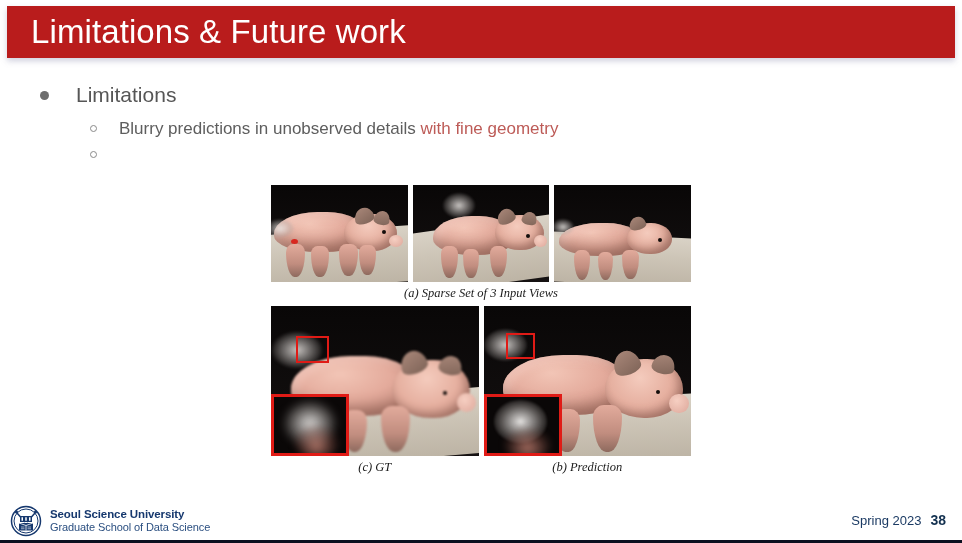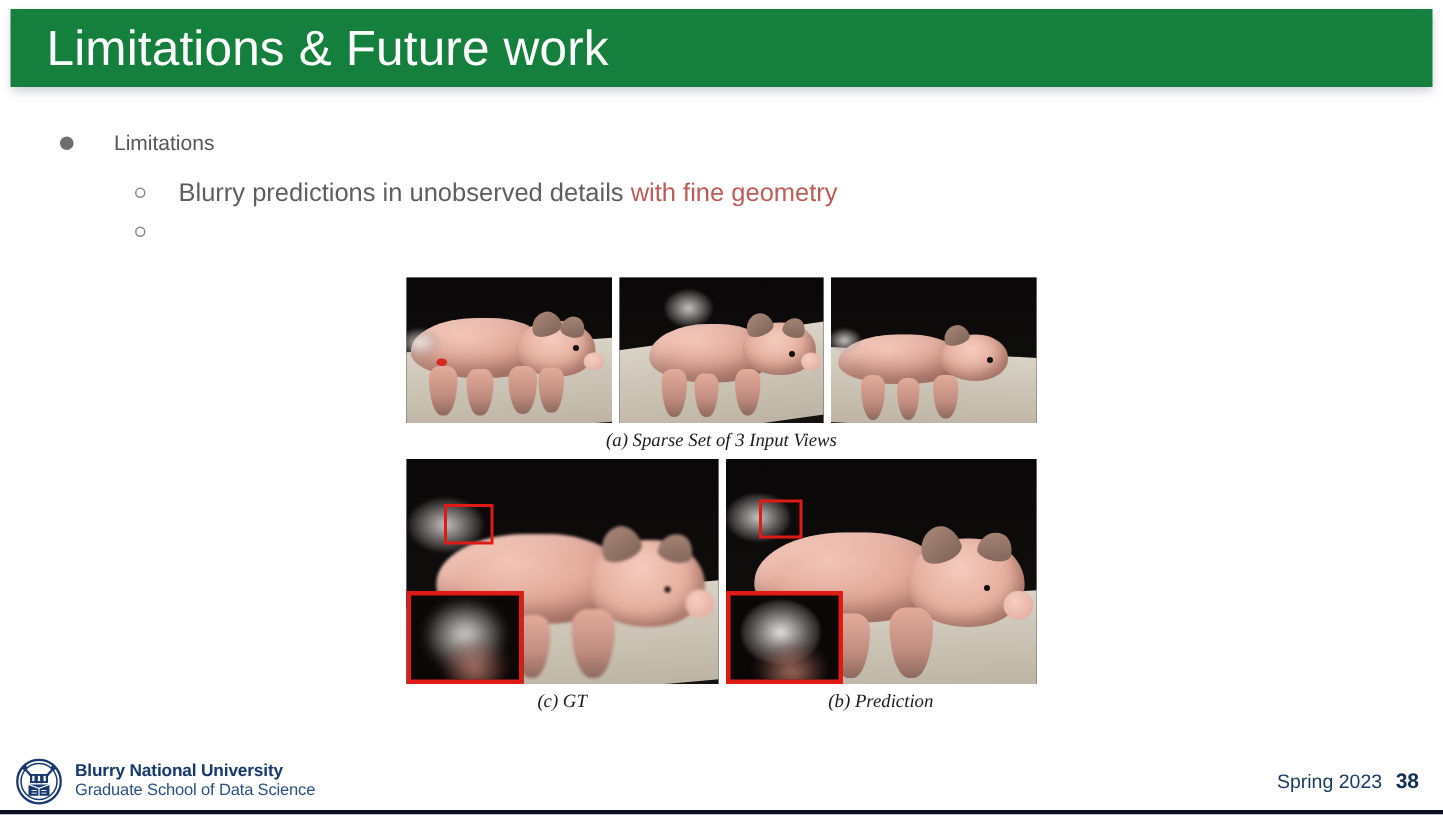--- a/index.html
+++ b/index.html
@@ -20,21 +20,21 @@
     box-sizing: border-box;
   }
 
   
   .title-bar {
     position: absolute;
     left: 7px;
     top: 6px;
     width: 948px;
     height: 52px;
-    background: #15803d;
+    background: #b91c1c;
     box-shadow: 0 3px 6px rgba(120,120,160,0.35);
   }
   .title-text {
     position: absolute;
     left: 24px;
     top: 50%;
     transform: translateY(-50%);
     font-size: 33px;
     font-weight: 400;
     color: #ffffff;
@@ -45,21 +45,21 @@
   
   .bullets {
     position: absolute;
     left: 34px;
     top: 80px;
     width: 820px;
   }
   .bullet-l1 {
     position: relative;
     padding-left: 42px;
-    font-size: 14px;
+    font-size: 21px;
     color: #565656;
     line-height: 30px;
     margin-bottom: 6px;
   }
   .bullet-l1 .marker {
     position: absolute;
     left: 6px;
     top: 11px;
     width: 9px;
     height: 9px;
@@ -415,21 +415,21 @@
       <rect x="20" y="22" width="24" height="12" fill="#16386e"></rect>
       <rect x="23" y="24.5" width="3" height="7" fill="#ffffff"></rect>
       <rect x="30.5" y="24.5" width="3" height="7" fill="#ffffff"></rect>
       <rect x="38" y="24.5" width="3" height="7" fill="#ffffff"></rect>
       <rect x="18" y="36" width="28" height="15" rx="1.5" fill="#16386e"></rect>
       <path d="M18 36 L32 41 L46 36" fill="none" stroke="#ffffff" stroke-width="1.6"></path>
       <path d="M32 41 L32 51" stroke="#ffffff" stroke-width="1.6"></path>
       <path d="M22 44 L29 44 M35 44 L42 44 M22 47.5 L29 47.5 M35 47.5 L42 47.5" stroke="#ffffff" stroke-width="1.2"></path>
     </svg>
     <div class="logo-text">
-      <div class="logo-line1">Blurry National University</div>
+      <div class="logo-line1">Seoul Science University</div>
       <div class="logo-line2">Graduate School of Data Science</div>
     </div>
   </div>
 
   <div class="footer-right">
     <span class="term">Spring 2023</span>
     <span class="pagenum">38</span>
   </div>
 
 </div>

